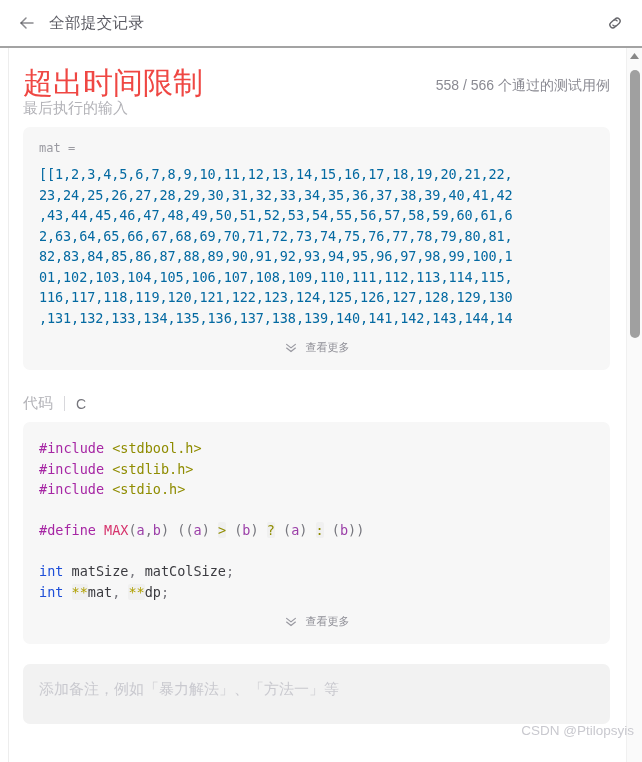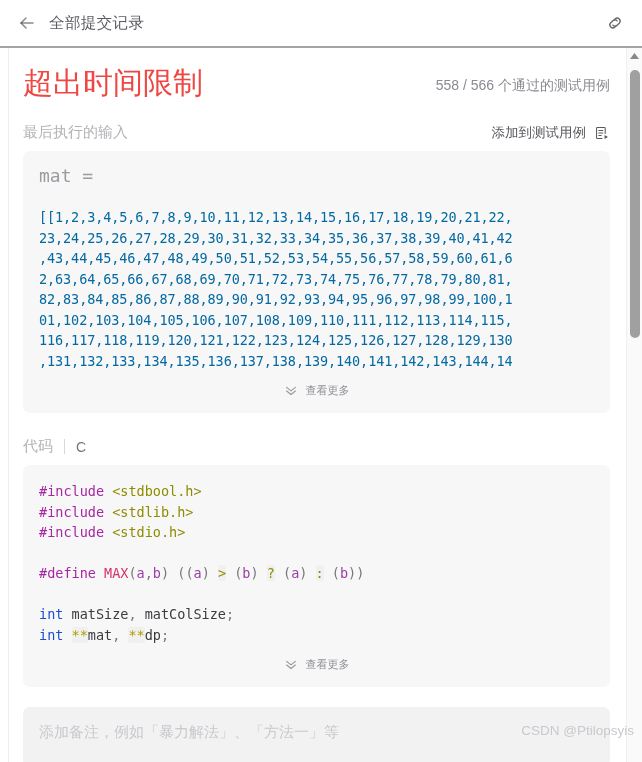--- a/index.html
+++ b/index.html
@@ -114,21 +114,20 @@
     font-size: 14px;
     color: #8a8a92;
     white-space: nowrap;
     padding-bottom: 4px;
   }
 
   
   .sec-row {
     display: flex;
     align-items: flex-end;
-    margin-top: 24px;
     margin-bottom: 9px;
   }
   .sec-title {
     font-size: 15px;
     color: #b3b3b8;
     white-space: nowrap;
   }
   .sec-spacer { flex: 1 1 auto; }
   .sec-action {
     display: flex;
@@ -151,23 +150,23 @@
   .panel.code { padding: 16px 16px 4px 16px; }
 
   .mono {
     font-family: "DejaVu Sans Mono", "Liberation Mono", monospace;
     font-size: 13.5px;
     line-height: 20.5px;
     white-space: pre;
   }
   .var-label {
     font-family: "DejaVu Sans Mono", "Liberation Mono", monospace;
-    font-size: 18px;
+    font-size: 12px;
     color: #9b9ba2;
-    margin-bottom: 21px;
+    margin-bottom: 9px;
   }
   .data-lines {
     color: #0369a1;
     letter-spacing: -0.1px;
   }
   .data-lines div { white-space: pre; }
 
   
   .view-more {
     display: flex;
@@ -267,30 +266,20 @@
 
       <div class="result-row">
         <div class="verdict">超出时间限制</div>
         <div class="result-spacer"></div>
         <div class="testcase-count">558 / 566  个通过的测试用例</div>
       </div>
 
       <div class="sec-row">
         <div class="sec-title">最后执行的输入</div>
         <div class="sec-spacer"></div>
-        <div class="sec-action">
-          <span>添加到测试用例</span>
-          <span class="ic">
-            <svg width="16" height="16" viewBox="0 0 20 20" fill="none" stroke="currentColor" stroke-width="1.3" stroke-linecap="round" stroke-linejoin="round">
-              <path d="M14 10.5V4.2a1 1 0 0 0-1-1H4.2a1 1 0 0 0-1 1v11.6a1 1 0 0 0 1 1H10"></path>
-              <path d="M6 7h5M6 10h5M6 13h3"></path>
-              <path d="M13.2 12.4v5l4.2-2.5z" fill="currentColor" stroke="none"></path>
-            </svg>
-          </span>
-        </div>
       </div>
 
       <div class="panel">
         <div class="var-label">mat =</div>
         <div class="mono data-lines"><div>[[1,2,3,4,5,6,7,8,9,10,11,12,13,14,15,16,17,18,19,20,21,22,</div><div>23,24,25,26,27,28,29,30,31,32,33,34,35,36,37,38,39,40,41,42</div><div>,43,44,45,46,47,48,49,50,51,52,53,54,55,56,57,58,59,60,61,6</div><div>2,63,64,65,66,67,68,69,70,71,72,73,74,75,76,77,78,79,80,81,</div><div>82,83,84,85,86,87,88,89,90,91,92,93,94,95,96,97,98,99,100,1</div><div>01,102,103,104,105,106,107,108,109,110,111,112,113,114,115,</div><div>116,117,118,119,120,121,122,123,124,125,126,127,128,129,130</div><div>,131,132,133,134,135,136,137,138,139,140,141,142,143,144,14</div></div>
         <div class="view-more">
           <span class="chev">
             <svg width="14" height="14" viewBox="0 0 16 16" fill="none" stroke="currentColor" stroke-width="1.4" stroke-linecap="round" stroke-linejoin="round">
               <path d="M3 5l5 4 5-4"></path>
                 <path d="M3 9.2l5 4 5-4"></path>

